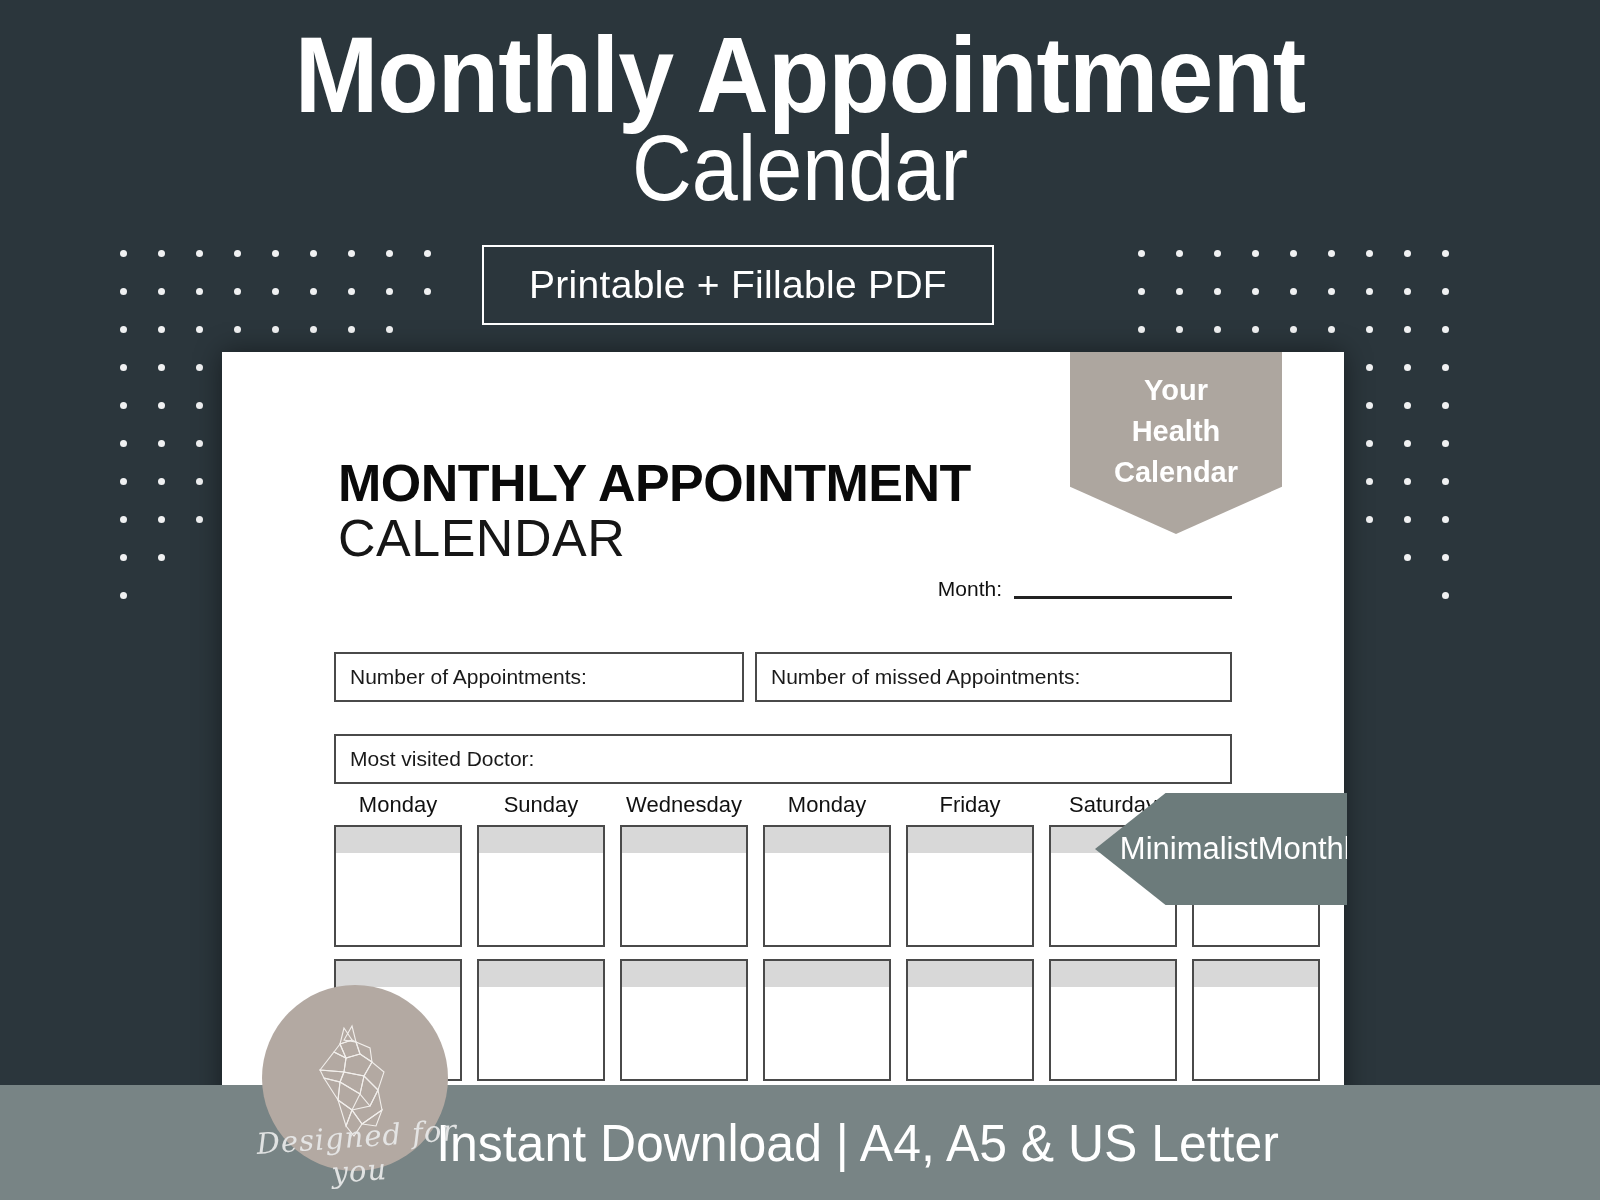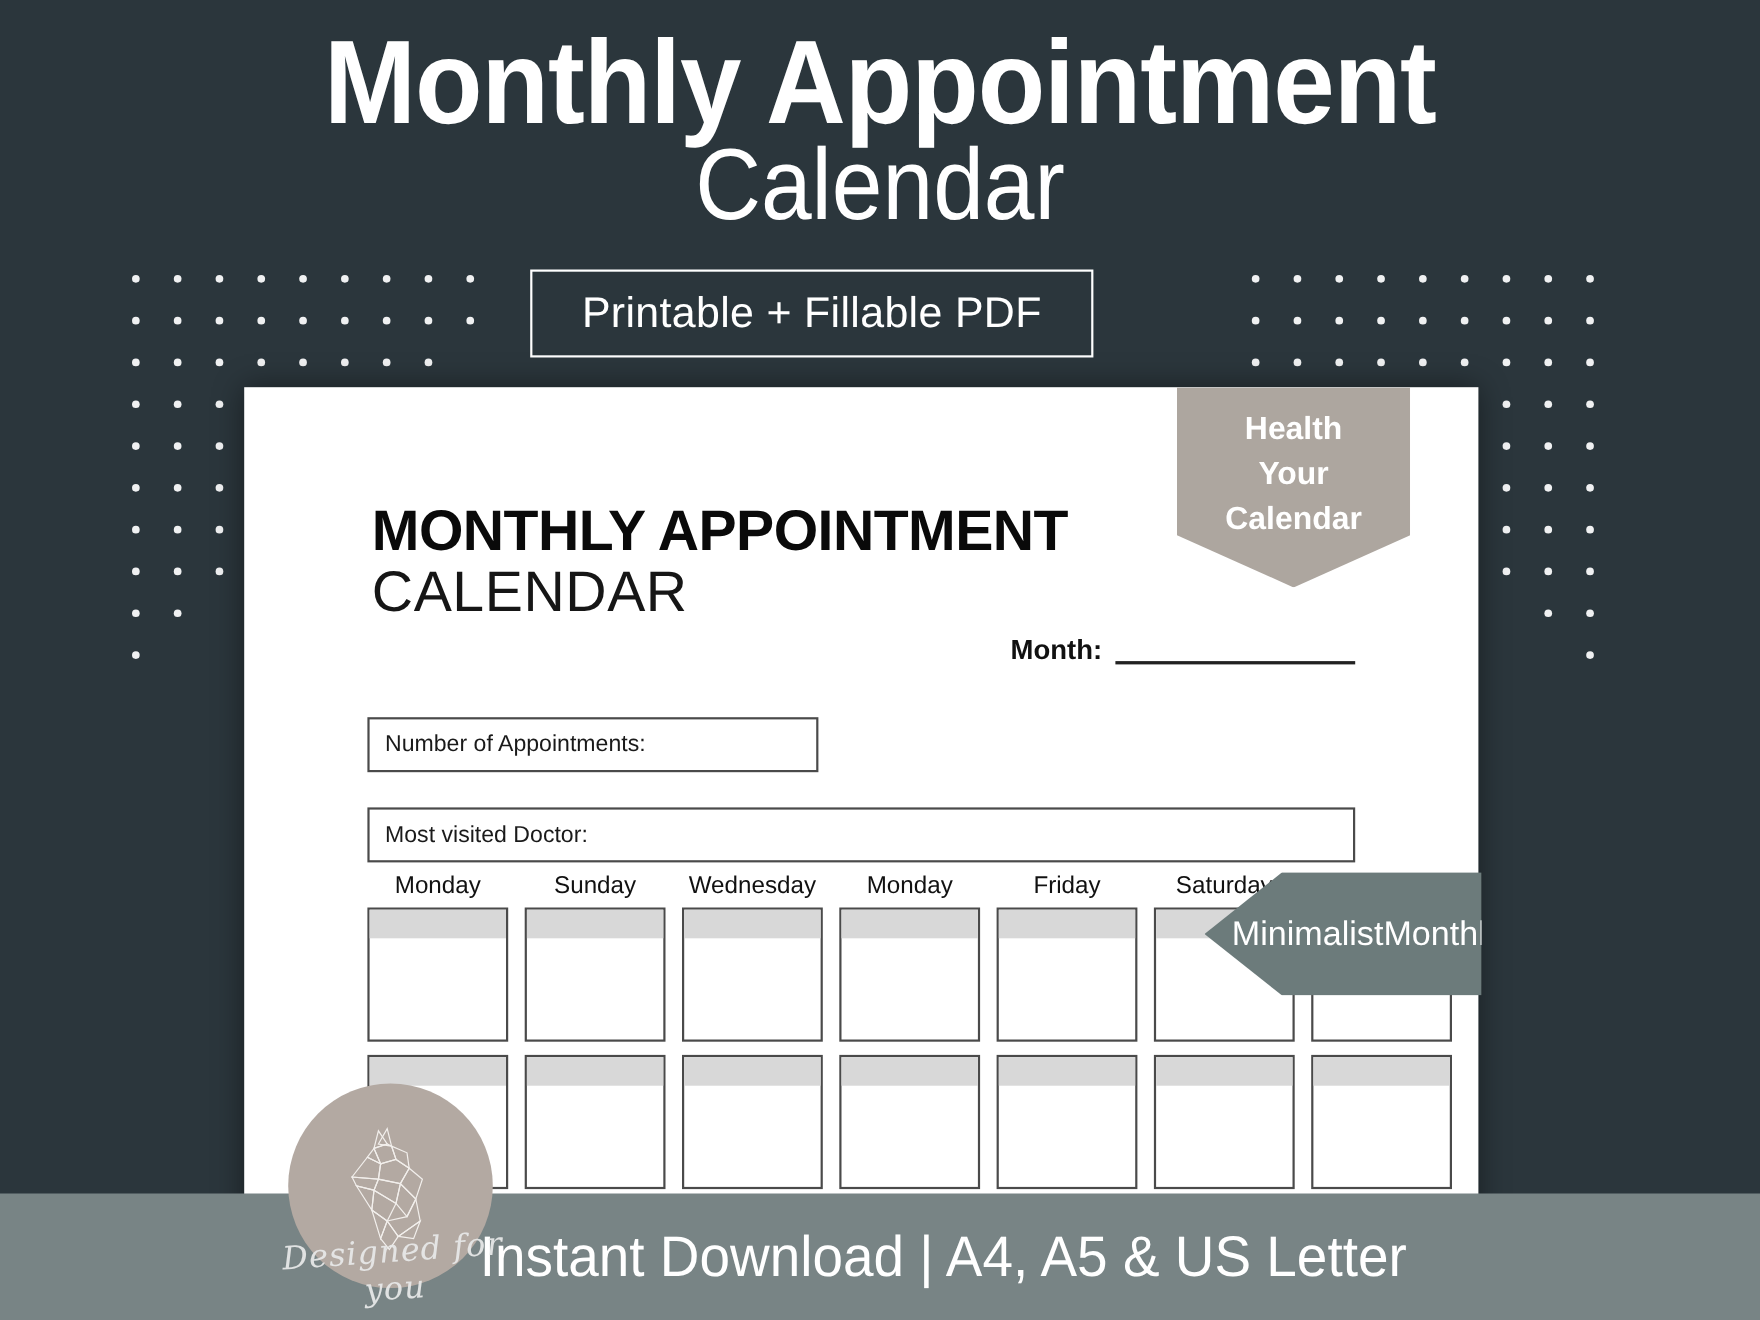--- a/index.html
+++ b/index.html
@@ -137,23 +137,23 @@
   }
 
   .month-row {
     position: absolute;
     right: 112px;
     top: 225px;
     display: flex;
     align-items: flex-end;
   }
   .month-label {
-    font-size: 25px;
+    font-size: 21px;
     color: #111;
-    font-weight: 700;
+    font-weight: 400;
     margin-right: 12px;
     padding-bottom: 2px;
   }
   .month-rule {
     width: 218px;
     height: 0;
     border-bottom: 3px solid #222;
     margin-bottom: 4px;
   }
 
@@ -405,39 +405,42 @@
   <div class="title-sub">Calendar</div>
 </div>
 
 <div class="pill">
   <span>Printable + Fillable PDF</span>
 </div>
 
 <div class="doc">
 
   <div class="ribbon-health">
+    <span>Your</span>
     <span>Health</span>
-    <span>Your</span>
     <span>Calendar</span>
   </div>
 
   <div class="doc-title-wrap">
     <div class="doc-title-bold">MONTHLY APPOINTMENT</div>
     <div class="doc-title-light">CALENDAR</div>
   </div>
 
   <div class="month-row">
     <div class="month-label">Month:</div>
     <div class="month-rule"></div>
   </div>
 
   <div class="fields">
     <div class="field-row">
       <div class="field-box fb-a">
         <span>Number of Appointments:</span>
+      </div>
+      <div class="field-box fb-b">
+        <span>Number of missed Appointments:</span>
       </div>
     </div>
     <div class="field-row">
       <div class="field-box fb-c">
         <span>Most visited Doctor:</span>
       </div>
     </div>
   </div>
 
   <div class="cal">

